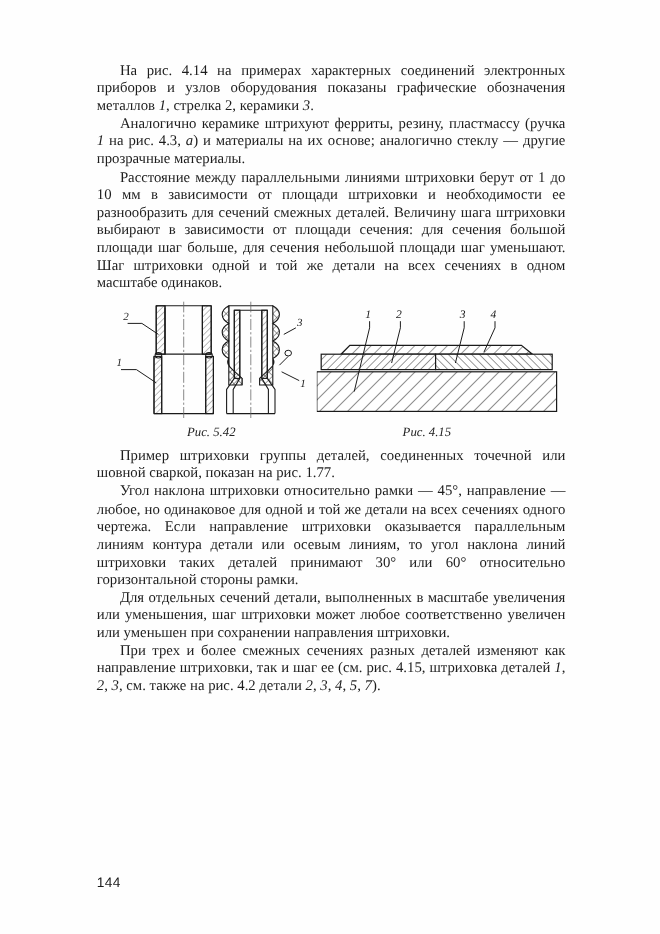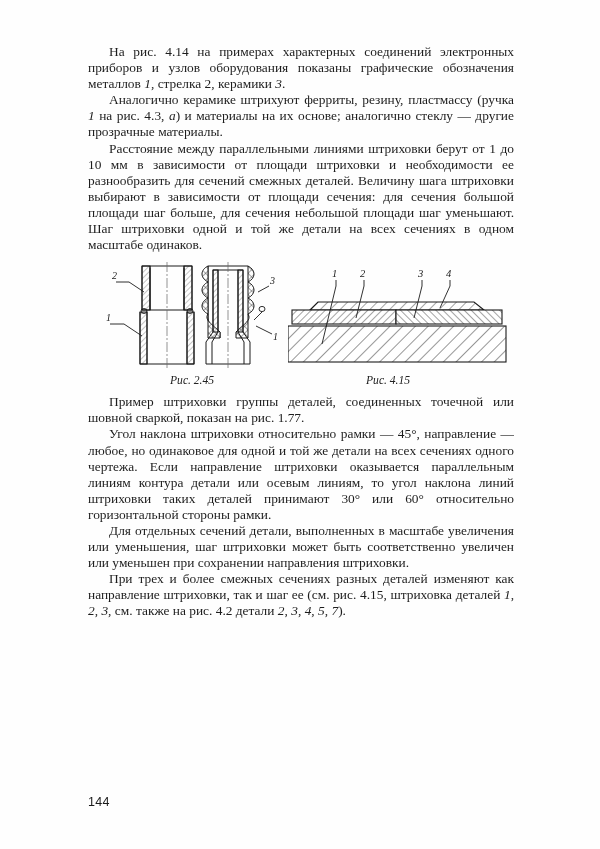--- a/index.html
+++ b/index.html
@@ -18,21 +18,21 @@
   .page {
     position: absolute;
     left: 0; top: 0;
     width: 600px;
     height: 849px;
     background: #fefefe;
   }
   .content {
     position: absolute;
     left: 88px;
-    top: 44px;
+    top: 56px;
     width: 426px;
   }
   p.para {
     margin: 0;
     text-align: justify;
     text-justify: inter-word;
     font-size: 13.4px;
     line-height: 16.1px;
     text-indent: 21px;
     hyphens: manual;
@@ -236,29 +236,29 @@
           </g>
           <text x="44" y="15" font-family="'Liberation Serif',serif" font-style="italic" font-size="10.5" fill="#1a1a1a">1</text>
           <text x="72" y="15" font-family="'Liberation Serif',serif" font-style="italic" font-size="10.5" fill="#1a1a1a">2</text>
           <text x="130" y="15" font-family="'Liberation Serif',serif" font-style="italic" font-size="10.5" fill="#1a1a1a">3</text>
           <text x="158" y="15" font-family="'Liberation Serif',serif" font-style="italic" font-size="10.5" fill="#1a1a1a">4</text>
         </svg>
       </div>
     </div>
 
     <div class="fig-captions">
-      <span class="cap cap-left">Рис. 2.45</span>
+      <span class="cap cap-left">Рис. 5.42</span>
       <span class="cap cap-right">Рис. 4.15</span>
     </div>
 
     <p class="para">Пример штриховки группы деталей, соединенных точечной или шовной сваркой, показан на рис. 1.77.</p>
 
     <p class="para">Угол наклона штриховки относительно рамки — 45°, направление — любое, но одинаковое для одной и той же детали на всех сечениях одного чертежа. Если направление штриховки оказывается параллельным линиям контура детали или осевым линиям, то угол наклона линий штриховки таких деталей принимают 30° или 60° относительно горизонтальной стороны рамки.</p>
 
-    <p class="para">Для отдельных сечений детали, выполненных в масштабе увеличения или уменьшения, шаг штриховки может быть соответственно увеличен или уменьшен при сохранении направления штриховки.</p>
+    <p class="para">Для отдельных сечений детали, выполненных в масштабе увеличения или уменьшения, шаг штриховки может любое соответственно увеличен или уменьшен при сохранении направления штриховки.</p>
 
 
     <p class="para">При трех и более смежных сечениях разных деталей изменяют как направление штриховки, так и шаг ее (см. рис. 4.15, штриховка деталей <i>1</i>, <i>2</i>, <i>3</i>, см. также на рис. 4.2 детали <i>2</i>, <i>3</i>, <i>4</i>, <i>5</i>, <i>7</i>).</p>
 
 
 
   </div>
 
   <div class="pagenum">144</div>
 

